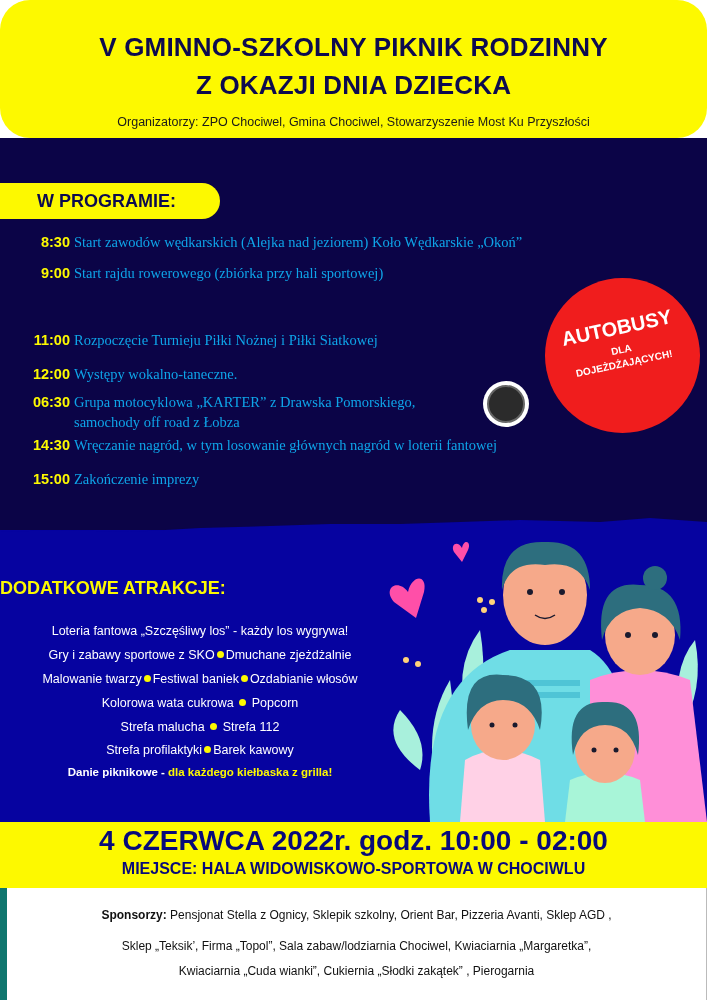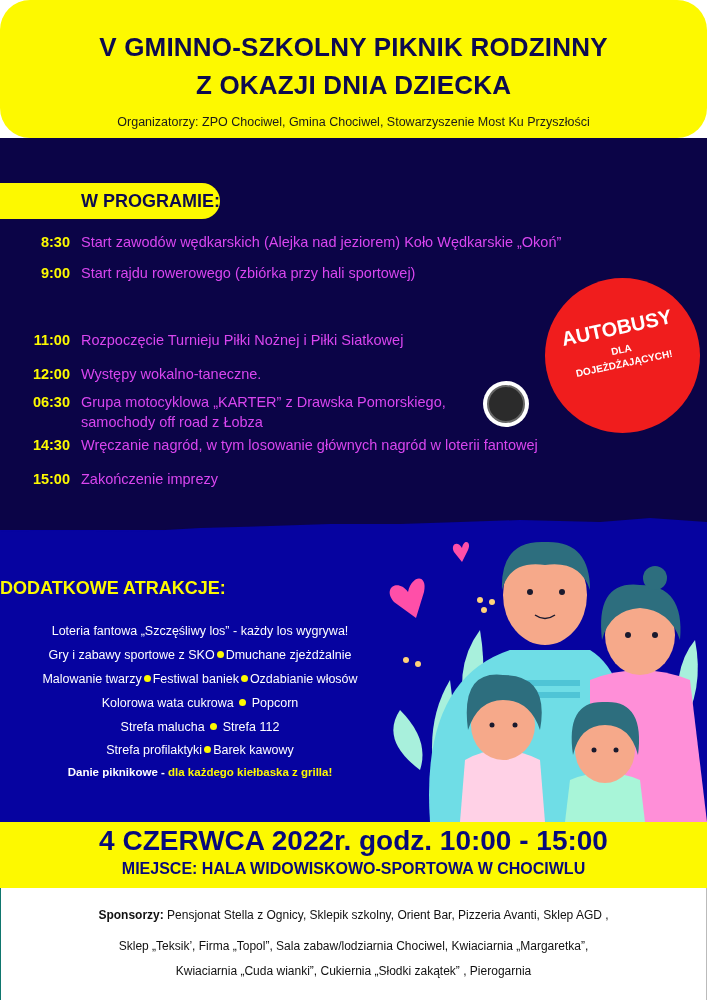--- a/index.html
+++ b/index.html
@@ -22,29 +22,29 @@
   }
 
   .program {
     position: absolute; left: 0; top: 138px; width: 707px; height: 400px;
     background: #0b0447;
   }
   .program-badge {
     position: absolute; left: 0; top: 45px; width: 220px; height: 36px;
     background: #fdf900; border-radius: 0 18px 18px 0;
     font-family: "Liberation Sans", sans-serif; font-weight: 900;
-    color: #0d0b4f; font-size: 18px; line-height: 36px; padding-left: 37px; text-align: right;
+    color: #0d0b4f; font-size: 18px; line-height: 36px; padding-left: 37px;
   }
   .row { position: absolute; left: 0; width: 707px; display: flex; align-items: flex-start; }
   .time {
     width: 70px; text-align: right; font-family: "Liberation Sans", sans-serif;
     font-weight: 900; color: #fdf900; font-size: 14.5px; padding-right: 0;
   }
   .desc {
-    padding-left: 11px; color: #d946ef; font-family: Liberation Sans, sans-serif;
+    padding-left: 4px; color: #0ea5e9; font-family: Liberation Serif, serif;
     font-size: 14.5px; line-height: 20px;
   }
   .time { line-height: 20px; }
 
   .bus-circle {
     position: absolute; left: 545px; top: 140px; width: 155px; height: 155px;
     border-radius: 50%; background: #f01d1d;
   }
   .bus-text {
     position: absolute; left: 0; top: 0; width: 155px; height: 155px;
@@ -101,21 +101,21 @@
     position: absolute; left: 0; right: 0; top: 3px; font-family: "Liberation Sans", sans-serif;
     font-weight: 900; color: #080a7a; font-size: 28px;
   }
   .place-line {
     position: absolute; left: 0; right: 0; top: 38px; font-family: "Liberation Sans", sans-serif;
     font-weight: 900; color: #080a7a; font-size: 16px;
   }
 
   .sponsors {
     position: absolute; left: 0; top: 888px; width: 707px; height: 112px;
-    background: #ffffff; border-left: 1px solid #0f766e; border-right: 1px solid #bbb;
+    background: #ffffff; border-left: 7px solid #0f766e; border-right: 1px solid #bbb;
   }
   .sp-line {
     position: absolute; left: 0; right: 0; text-align: center;
     font-family: "Liberation Sans", sans-serif; font-size: 12px; color: #111;
   }
   .sp-label { font-weight: 900; }
 </style>
 </head>
 <body>
 
@@ -243,21 +243,21 @@
 
     <path d="M185 292 L190 250 Q225 235 260 250 L265 292 Z" fill="#a8f5d8"></path>
     <ellipse cx="225" cy="220" rx="30" ry="33" fill="#f6a98a"></ellipse>
     <path d="M193 225 Q185 170 225 172 Q265 170 258 225 Q250 195 225 195 Q200 195 193 225 Z" fill="#2d6e7e"></path>
     <circle cx="214" cy="220" r="2.5" fill="#1a1a2e"></circle>
       <circle cx="236" cy="220" r="2.5" fill="#1a1a2e"></circle>
   </svg>
 </div>
 
 <div class="date-band">
-  <div class="date-line">4 CZERWCA 2022r. godz. 10:00 -  15:00</div>
+  <div class="date-line">4 CZERWCA 2022r. godz. 10:00 -  02:00</div>
   <div class="place-line">MIEJSCE: HALA WIDOWISKOWO-SPORTOWA W CHOCIWLU</div>
 </div>
 
 <div class="sponsors">
   <div class="sp-line" style="top:20px">
     <span class="sp-label">Sponsorzy:</span><span> Pensjonat Stella z Ognicy, Sklepik szkolny,  Orient Bar, Pizzeria Avanti, Sklep AGD ,</span>
   </div>
   <div class="sp-line" style="top:51px">Sklep „Teksik’, Firma „Topol”, Sala zabaw/lodziarnia Chociwel, Kwiaciarnia „Margaretka”,</div>
   <div class="sp-line" style="top:76px">Kwiaciarnia „Cuda wianki”, Cukiernia „Słodki zakątek” , Pierogarnia</div>
 </div>

